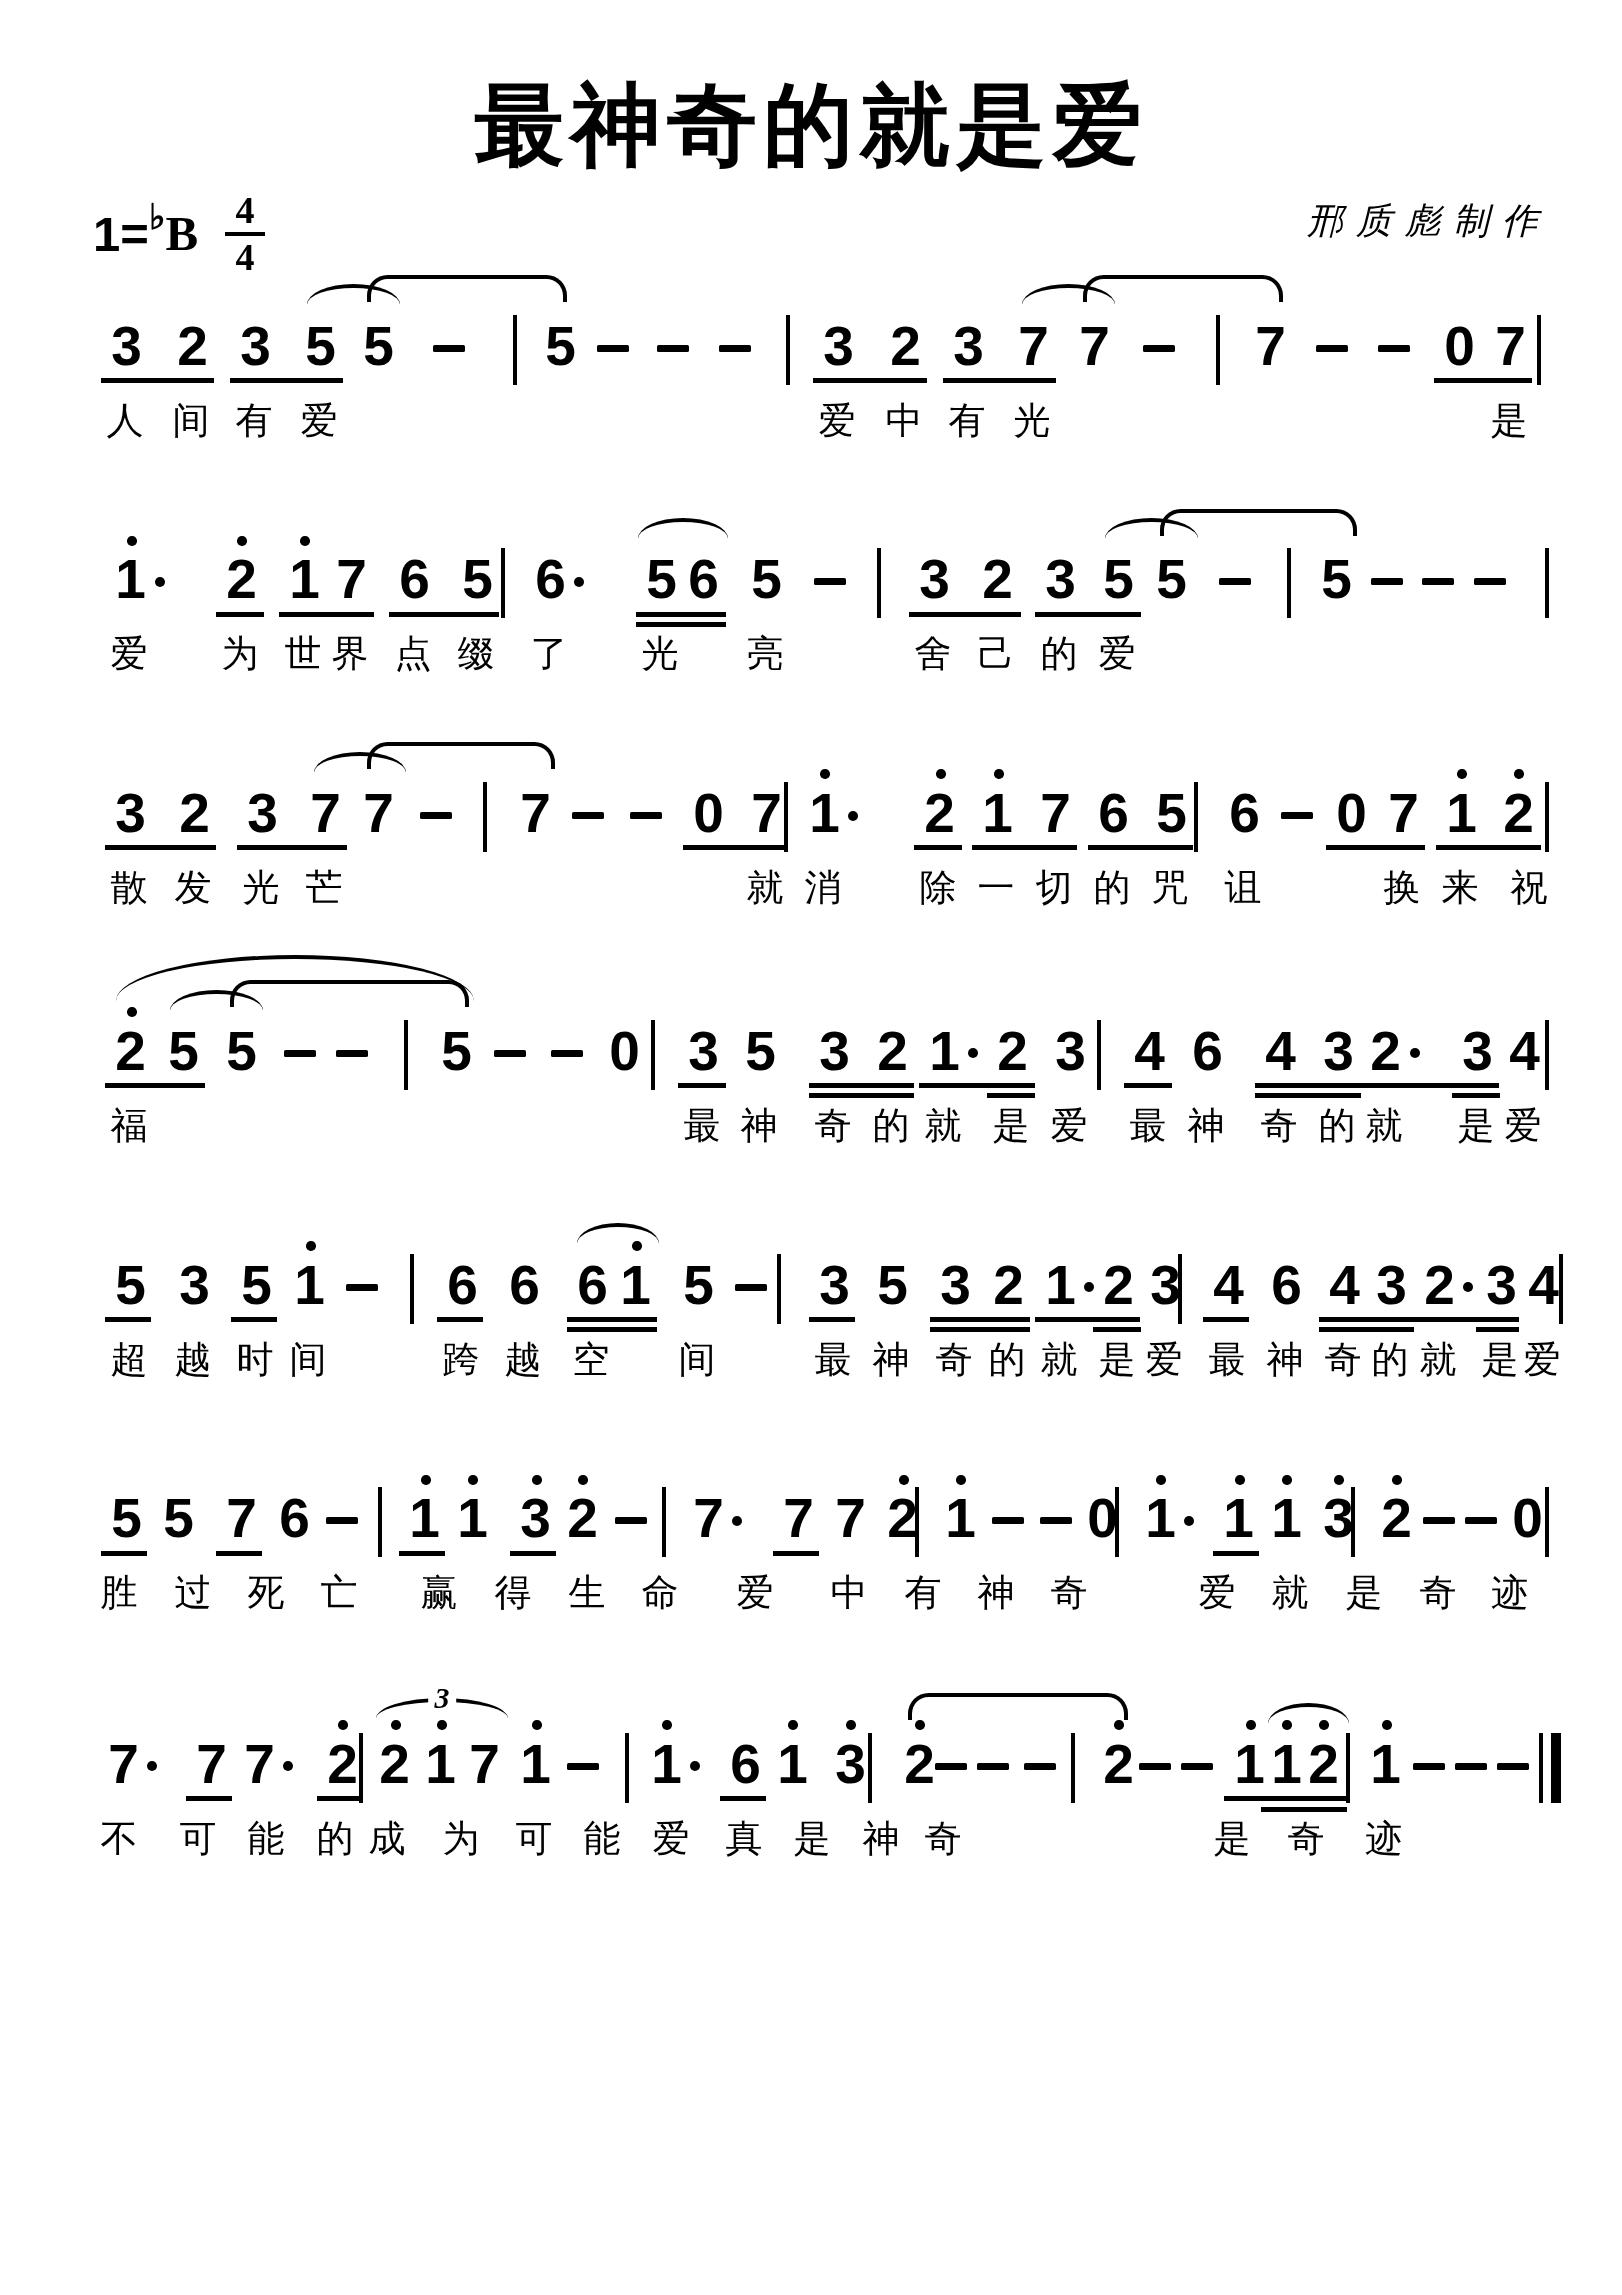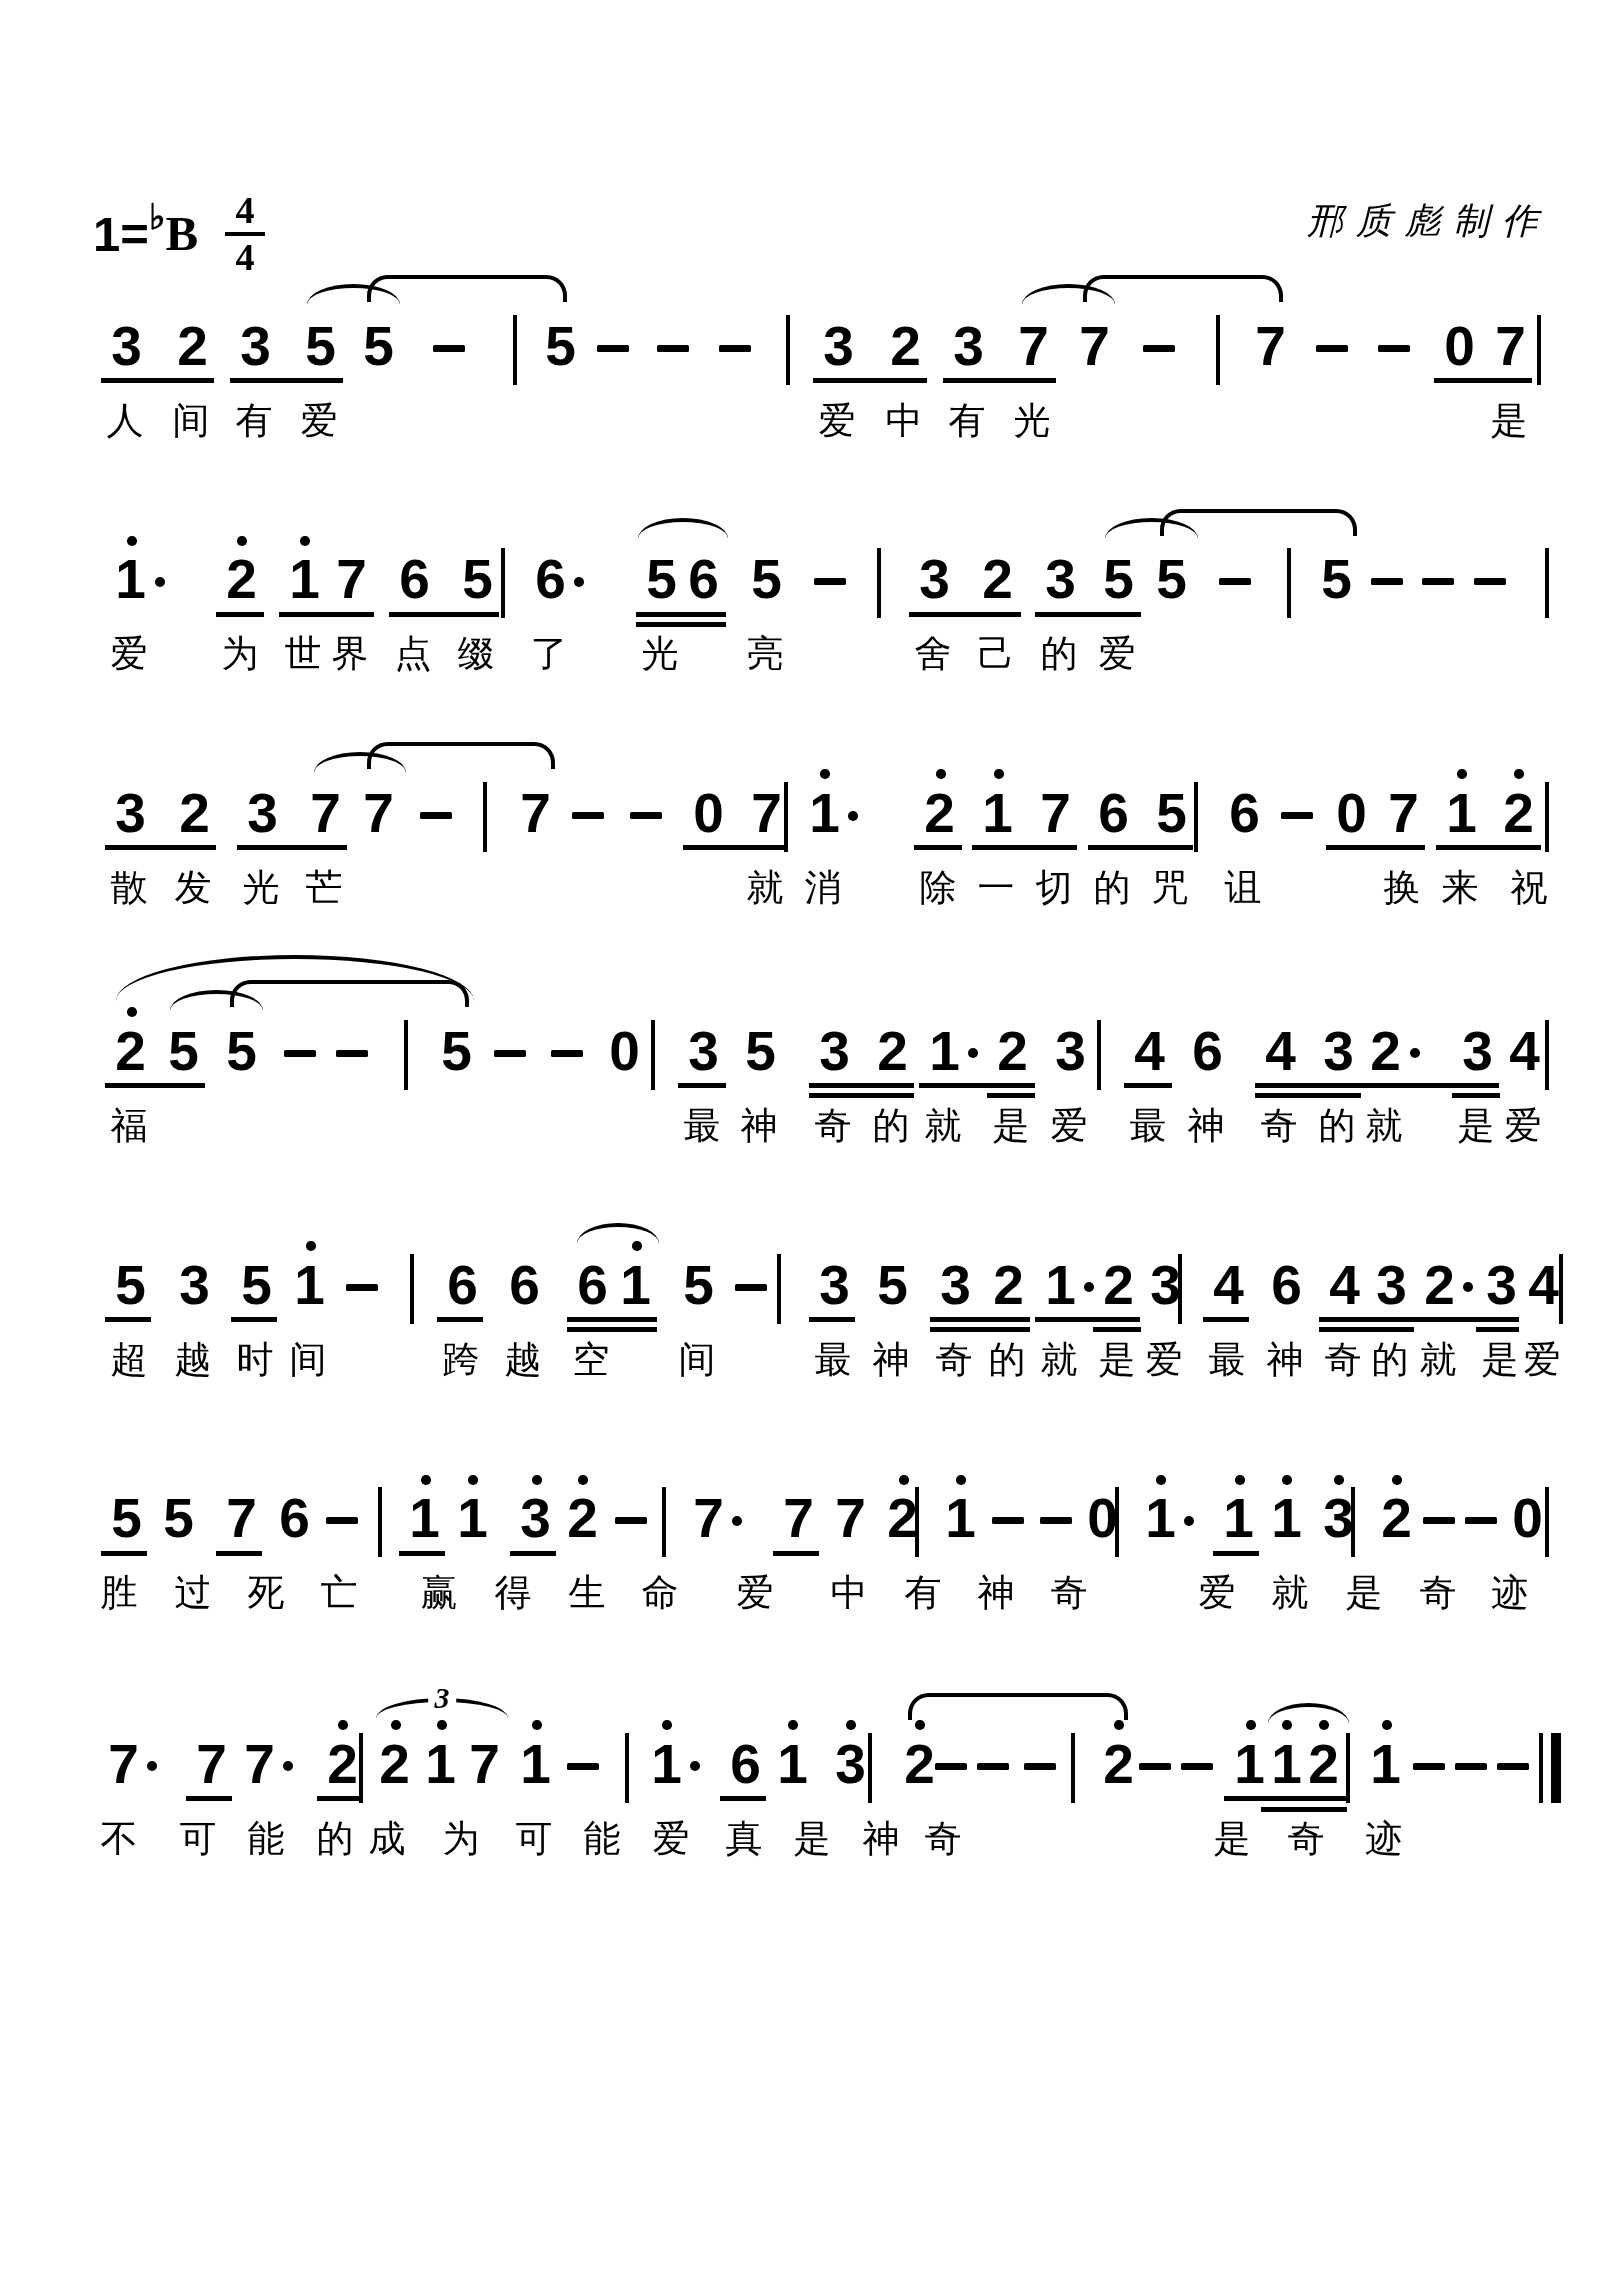--- a/index.html
+++ b/index.html
@@ -52,20 +52,21 @@
   }
   .lyr{
     position:absolute;width:48px;height:44px;line-height:44px;text-align:center;
     font-size:37px;font-family:"Liberation Sans",sans-serif;white-space:nowrap;
   }
 </style>
 </head>
 <body>
 
 <div id="sheet">
+  <div class="title">最神奇的就是爱</div>
 
   <div class="keysig">
     <span class="tonic-label">1=</span>
       <span class="flat">♭</span>
       <span class="tonic">B</span>
     <span class="meter">
       <span class="num">4</span>
       <span class="fracbar"></span>
       <span class="den">4</span>
     </span>

